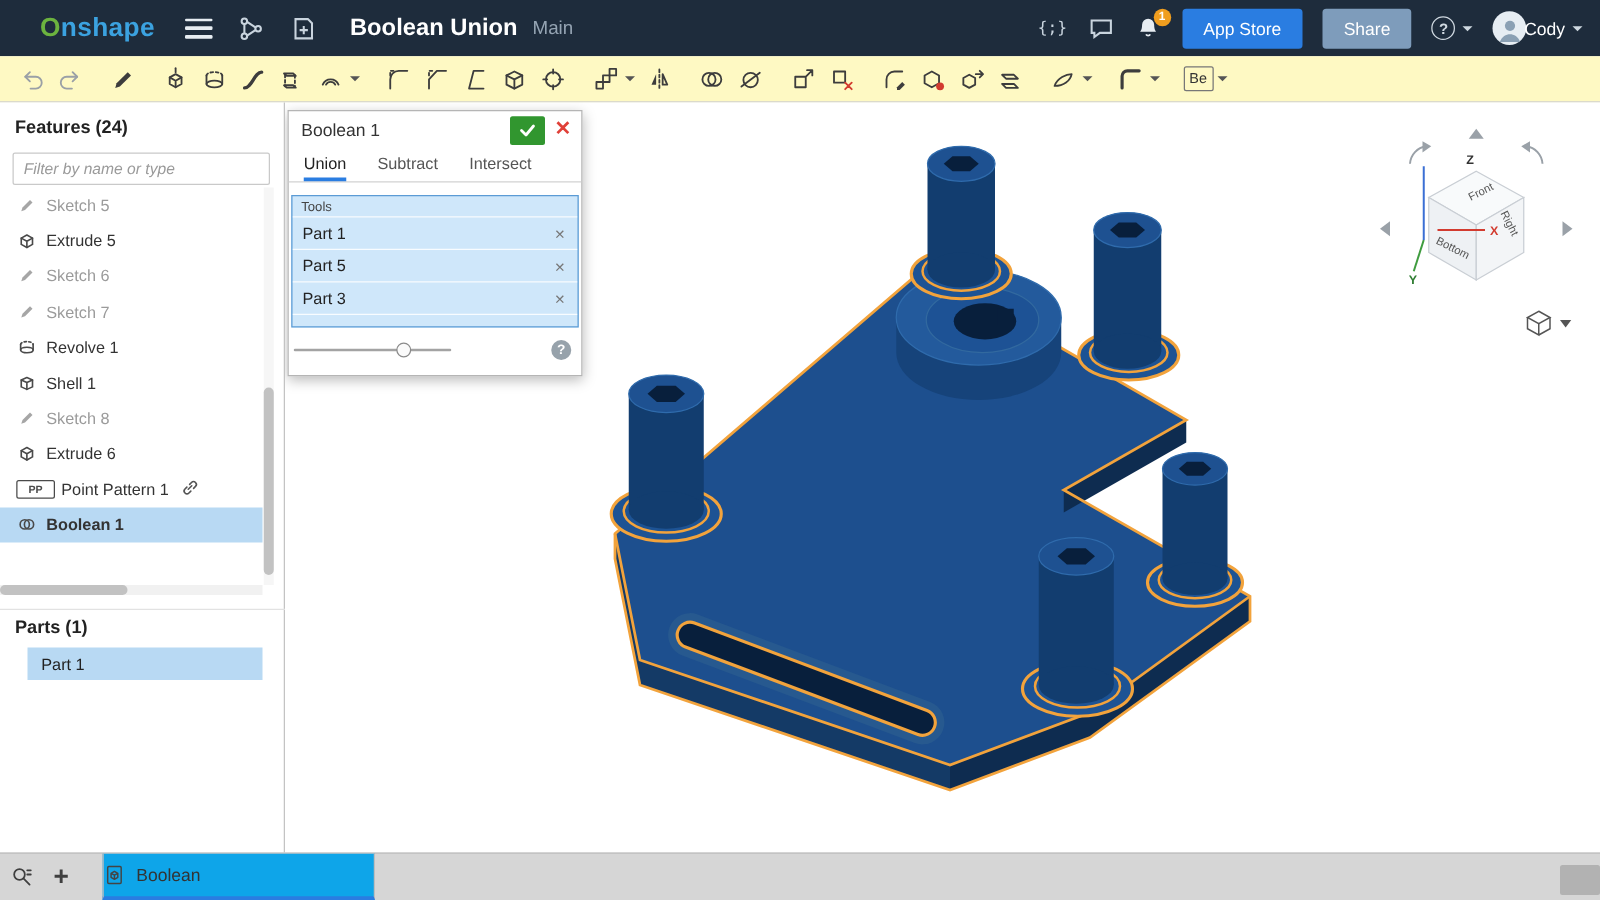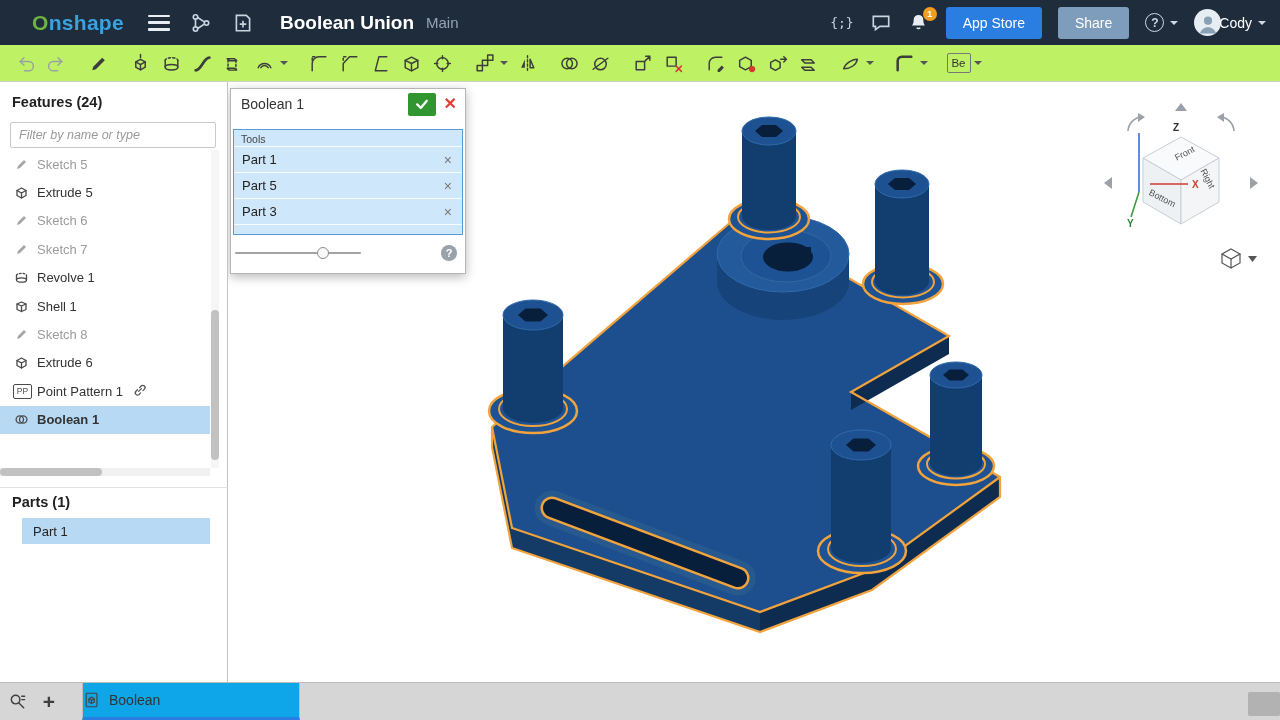--- a/index.html
+++ b/index.html
@@ -31,21 +31,21 @@
   .help-circ{width:19px;height:19px;border:1.6px solid #cfd8e0;border-radius:50%;color:#cfd8e0;
              font-size:12px;font-weight:bold;display:flex;align-items:center;justify-content:center}
   .caret{width:0;height:0;border-left:4px solid transparent;border-right:4px solid transparent;
          border-top:4.5px solid #cfd8e0;display:inline-block;margin-left:2px}
   .avatar{width:27px;height:27px;border-radius:50%;background:#e6edf3;overflow:hidden;display:flex;
           align-items:flex-end;justify-content:center}
   .user-name{font-size:14px;color:#fff;margin-left:-6px}
   .hgroup{display:flex;align-items:center;gap:4px;cursor:pointer}
 
   
-  .toolbar{position:absolute;left:0;top:45px;width:1280px;height:37px;background:#bef264;
+  .toolbar{position:absolute;left:0;top:45px;width:1280px;height:37px;background:#fef9c3;
            border-bottom:1px solid #cfcfcf;display:flex;align-items:center;padding-left:10px}
   .tbtn{width:31px;height:29px;display:flex;align-items:center;justify-content:center;border-radius:2px;
         color:#3d3d3d;cursor:pointer;flex:none}
   .tbtn svg{width:21px;height:21px;stroke:currentColor;fill:none;stroke-width:1.4;stroke-linecap:round;stroke-linejoin:round}
   .tbtn.dim{color:#9aa0a6}
   .grp{margin-left:11px}
   .tcaret{width:0;height:0;border-left:4px solid transparent;border-right:4px solid transparent;
           border-top:4.5px solid #555;margin:0 4px 0 0;cursor:pointer}
   .be-box{min-width:24px;height:20px;border:1px solid #777;border-radius:2px;font-size:11.5px;color:#333;
           display:flex;align-items:center;justify-content:center;padding:0 3px}
@@ -58,21 +58,21 @@
                 border-radius:2px;font-size:12.5px;padding:0 8px;color:#333;font-family:"Liberation Sans",sans-serif}
   .filter-input::placeholder{color:#9a9a9a;font-style:italic}
   .flist{position:absolute;left:0;top:68px;width:210px}
   .frow{height:28.4px;display:flex;align-items:center;padding-left:13px;font-size:13px;color:#333;cursor:pointer}
   .frow.muted{color:#9b9b9b}
   .frow.selected{background:var(--selection_blue,#b8d9f3)}
   .frow.bold .flabel{font-weight:bold}
   .ficon{width:16px;height:16px;margin-right:8px;display:flex;align-items:center;justify-content:center;color:#4a4a4a}
   .frow.muted .ficon{color:#a6a6a6}
   .ficon svg{width:15px;height:15px;stroke:currentColor;fill:none;stroke-width:1.3;stroke-linecap:round;stroke-linejoin:round}
-  .ppbox{width:19px;height:15px;border:1.2px solid currentColor;border-radius:2px;font-size:8.5px;font-weight:normal;
+  .ppbox{width:31px;height:15px;border:1.2px solid currentColor;border-radius:2px;font-size:8.5px;font-weight:bold;
          display:flex;align-items:center;justify-content:center;margin-right:5px;color:#4a4a4a}
   .linkic{margin-left:10px;color:#555}
   .linkic svg{width:14px;height:14px;stroke:currentColor;fill:none;stroke-width:1.4;stroke-linecap:round}
   .hscroll{position:absolute;left:0;top:386px;width:210px;height:8px;background:#f1f1f1}
   .hscroll .thumb{position:absolute;left:0;top:0;width:102px;height:8px;background:#c2c2c2;border-radius:4px}
   .vscroll{position:absolute;left:211px;top:68px;width:8px;height:318px;background:#f6f6f6}
   .vscroll .thumb{position:absolute;left:0;top:160px;width:8px;height:150px;background:#c2c2c2;border-radius:4px}
   .parts-sep{position:absolute;left:0;top:405px;width:228px;border-top:1px solid #e2e2e2}
   .parts-header{position:absolute;left:12px;top:412px;font-size:14.5px;font-weight:bold;color:#222}
   .part-row{position:absolute;left:22px;top:436px;width:188px;height:26px;background:var(--selection_blue,#b8d9f3);
@@ -560,20 +560,25 @@
   <div class="dialog">
     <div class="dlg-header">
       <span class="dlg-title">Boolean 1</span>
       <button class="btn-check">
         <svg viewBox="0 0 20 20">
             <path d="M4 10.5 8.5 15 16 6" stroke="#fff" stroke-width="2.8" fill="none" stroke-linecap="round" stroke-linejoin="round"></path>
           </svg>
       </button>
       <button class="btn-close">✕</button>
     </div>
+    <div class="dlg-tabs">
+      <div class="dtab active">Union</div>
+      <div class="dtab">Subtract</div>
+      <div class="dtab">Intersect</div>
+    </div>
     <div class="tools-box">
       <div class="tools-label">Tools</div>
       <div class="tool-row">
         <span class="tool-name">Part 1</span>
         <span class="tool-x">×</span>
       </div>
       <div class="tool-row">
         <span class="tool-name">Part 5</span>
         <span class="tool-x">×</span>
       </div>

